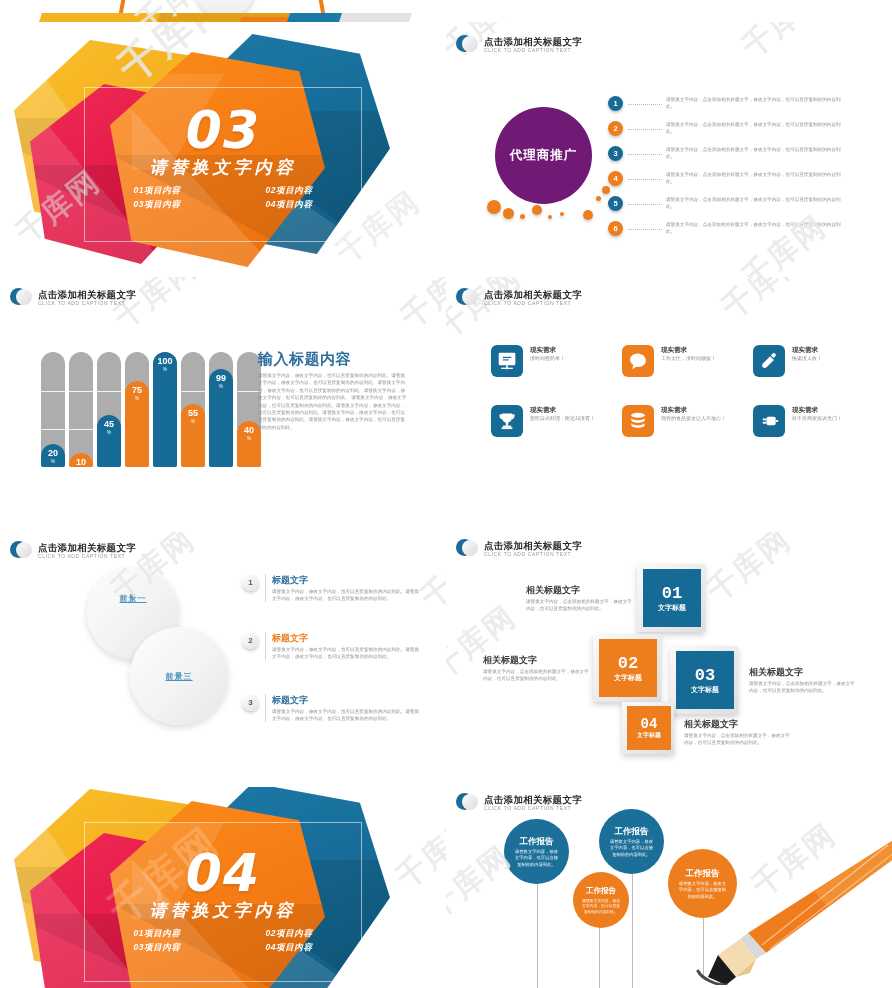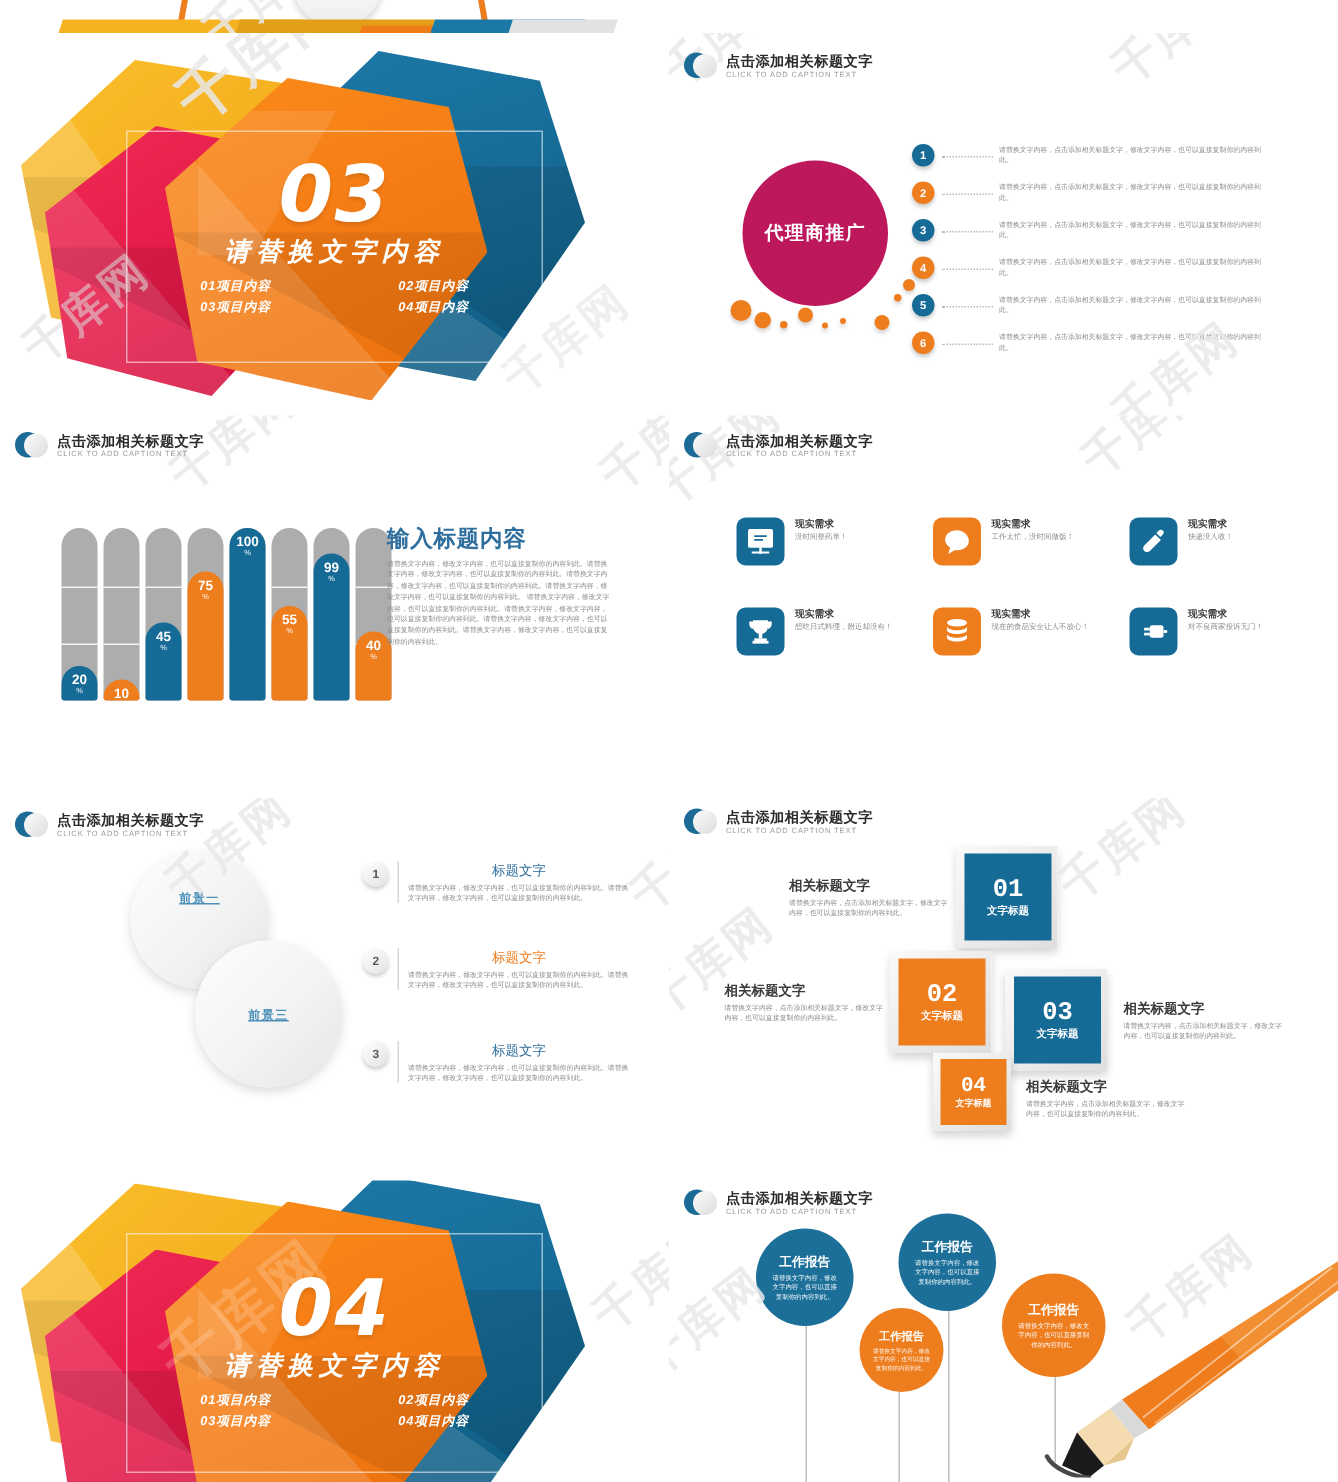--- a/index.html
+++ b/index.html
@@ -92,21 +92,21 @@
   
   .topcut { position:absolute; left:0; top:0; width:446px; height:22px; overflow:hidden; z-index:1; }
   .handle { position:absolute; width:4px; height:18px; background:#ee7d1e; border-radius:2px; }
   .bowl { position:absolute; left:195px; top:-22px; width:60px; height:40px; border-radius:0 0 40px 40px;
           background:linear-gradient(180deg,#fff,#ececec); box-shadow:0 3px 5px rgba(0,0,0,.16); }
   .stripes { position:absolute; left:40px; top:13px; width:360px; height:12px; }
   .st { position:absolute; height:12px; }
 
   
   .bigcircle {
-    position:absolute; border-radius:50%; background:#be185d;
+    position:absolute; border-radius:50%; background:#701a75;
     display:flex; align-items:center; justify-content:center;
     color:#fff; font-size:12.5px; font-weight:bold; letter-spacing:1px;text-align:center;
   }
   .dot { position:absolute; border-radius:50%; background:#ee7d1e; box-shadow:0 2px 3px rgba(0,0,0,.18); }
   .numbadge {
     position:absolute; width:15px; height:15px; border-radius:50%;
     color:#fff; font-size:7.5px; font-weight:bold;
     display:flex; align-items:center; justify-content:center;
     box-shadow:0 2px 3px rgba(0,0,0,.22);
   }
@@ -150,21 +150,21 @@
   }
   .numrow { position:absolute; display:flex; gap:6px; }
   .numcirc {
     width:17px; height:17px; border-radius:50%; flex:0 0 17px;
     background:linear-gradient(140deg,#fff,#e3e3e3);
     box-shadow:0 2px 3px rgba(0,0,0,.2);
     display:flex; align-items:center; justify-content:center;
     font-size:8px; font-weight:bold; color:#5a5a5a;
   }
   .numbody { border-left:1px solid #d5d5d5; padding-left:6px; }
-  .numbody .t { font-size:9px; font-weight:normal; line-height:12px;text-align:center; }
+  .numbody .t { font-size:9px; font-weight:bold; line-height:12px; }
   .numbody .d { font-size:4.6px; color:#8c8c8c; line-height:7.2px; width:148px; margin-top:2px; }
 
   
   .sqbox { position:absolute;font-family:Liberation Mono, monospace; }
   .sq-shadow {
     position:absolute; inset:0;
     background:linear-gradient(135deg,#fafafa,#dedede);
     box-shadow:0 3px 6px rgba(0,0,0,.18);
   }
   .sq-face {

